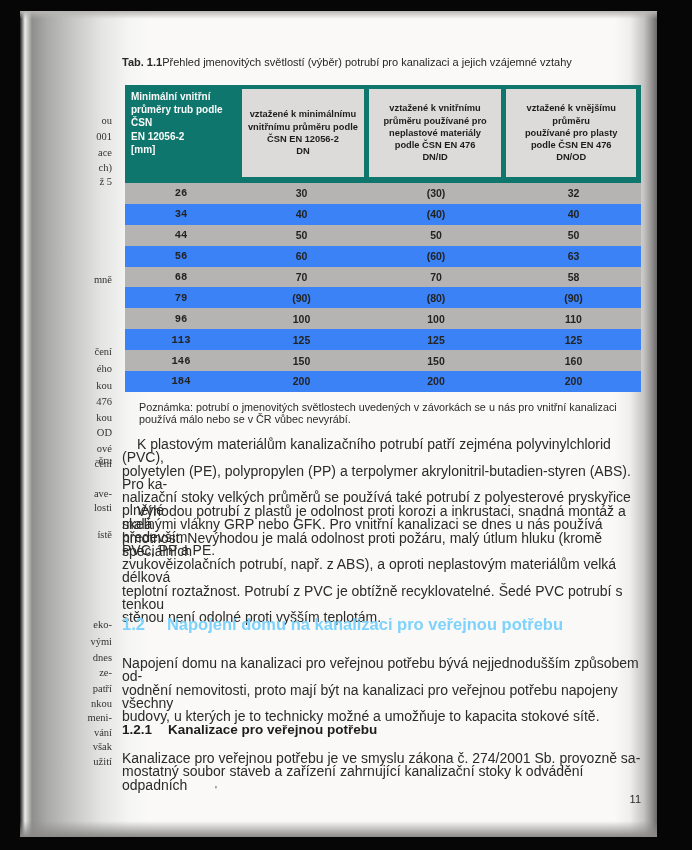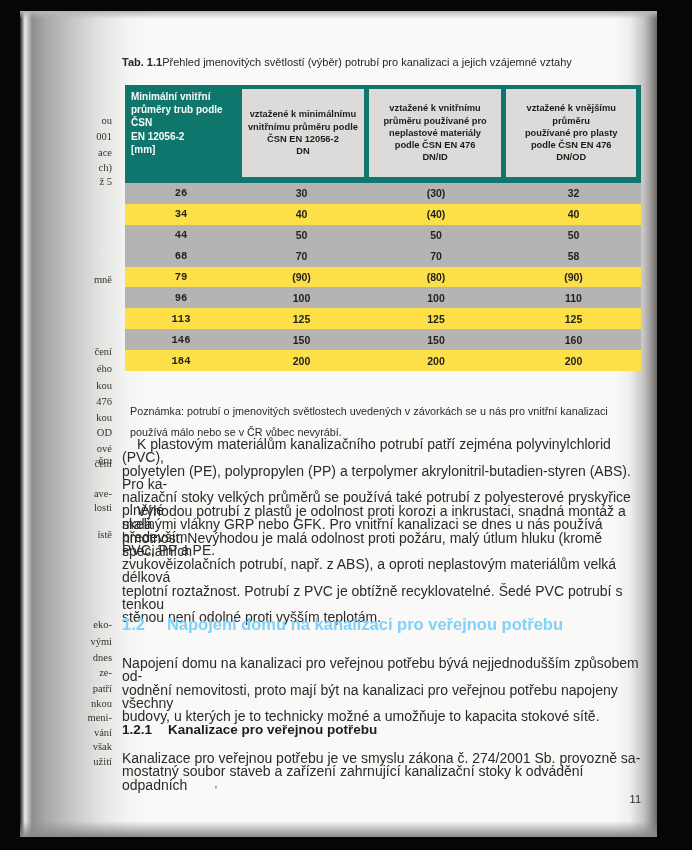--- a/index.html
+++ b/index.html
@@ -34,27 +34,27 @@
   .hright{flex:1;display:flex;flex-direction:column;}
   .ghead{height:15px;display:flex;align-items:center;justify-content:center;
          color:#fbfbf9;font-weight:bold;font-size:10.5px;border-bottom:2px solid #ecebe9;}
   .subs{flex:1;display:flex;gap:5px;padding:4px 5px 6px;box-sizing:border-box;}
   .sub{background:#dcdbd9;color:#1d1d1b;font-weight:bold;font-size:9.3px;line-height:1.32;
        display:flex;align-items:center;justify-content:center;text-align:center;
        white-space:pre-line;}
   .s0{flex:124 0 0;} .s1{flex:135 0 0;} .s2{flex:132 0 0;}
   .trow{display:flex;height:20.9px;align-items:center;}
   .row-dark{background:#b5b4b2;}
-  .row-light{background:#fde047;}
+  .row-light{background:#3b82f6;}
   .tcell{text-align:center;font-weight:bold;font-size:10.5px;color:#232321;}
   .c0{width:112px;font-family:Liberation Mono, monospace;} .c1{width:129px;} .c2{width:140px;} .c3{width:135px;}
 
   
-  .note{position:absolute;left:130px;top:401px;width:530px;font-size:10.8px;
-        line-height:21px;color:#2a2a28;white-space:pre-line;}
+  .note{position:absolute;left:139px;top:401px;width:530px;font-size:10.8px;
+        line-height:12px;color:#2a2a28;white-space:pre-line;}
   .para{position:absolute;left:122px;width:530px;font-size:14px;line-height:13.3px;
         color:#2a2a28;white-space:pre-line;}
   .indent{text-indent:15px;}
   #para1{top:438px;} #para2{top:505px;} #para3{top:657px;} #para4{top:752px;}
   .h2{position:absolute;left:122px;top:615px;display:flex;gap:22px;
       font-weight:bold;font-size:16.5px;color:#7dd3fc;}
   .h3{position:absolute;left:122px;top:722px;display:flex;gap:16px;
       font-weight:bold;font-size:13.5px;color:#1c1c1a;}
   .pagenum{position:absolute;left:600px;top:793px;width:41px;text-align:right;
       font-size:11px;color:#2a2a28;}
@@ -137,20 +137,26 @@
           <div class="tcell c1">40</div>
           <div class="tcell c2">(40)</div>
           <div class="tcell c3">40</div>
         </div>
         <div class="trow row-dark">
           <div class="tcell c0">44</div>
           <div class="tcell c1">50</div>
           <div class="tcell c2">50</div>
           <div class="tcell c3">50</div>
         </div>
+        <div class="trow row-light">
+          <div class="tcell c0">56</div>
+          <div class="tcell c1">60</div>
+          <div class="tcell c2">(60)</div>
+          <div class="tcell c3">63</div>
+        </div>
         <div class="trow row-dark">
           <div class="tcell c0">68</div>
           <div class="tcell c1">70</div>
           <div class="tcell c2">70</div>
           <div class="tcell c3">58</div>
         </div>
         <div class="trow row-light">
           <div class="tcell c0">79</div>
           <div class="tcell c1">(90)</div>
           <div class="tcell c2">(80)</div>

